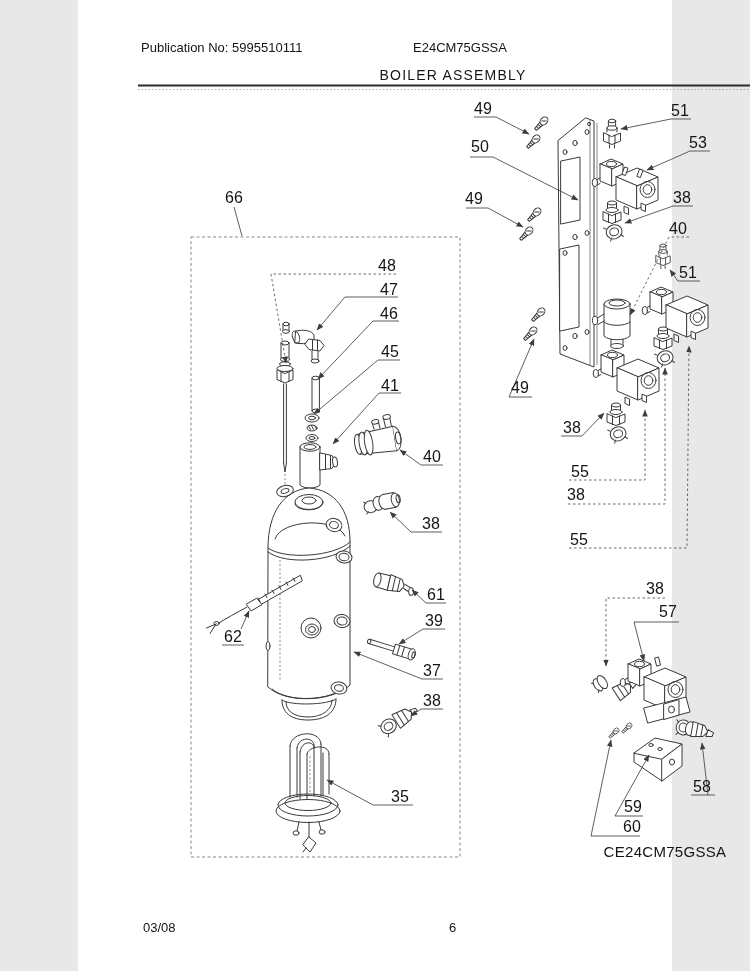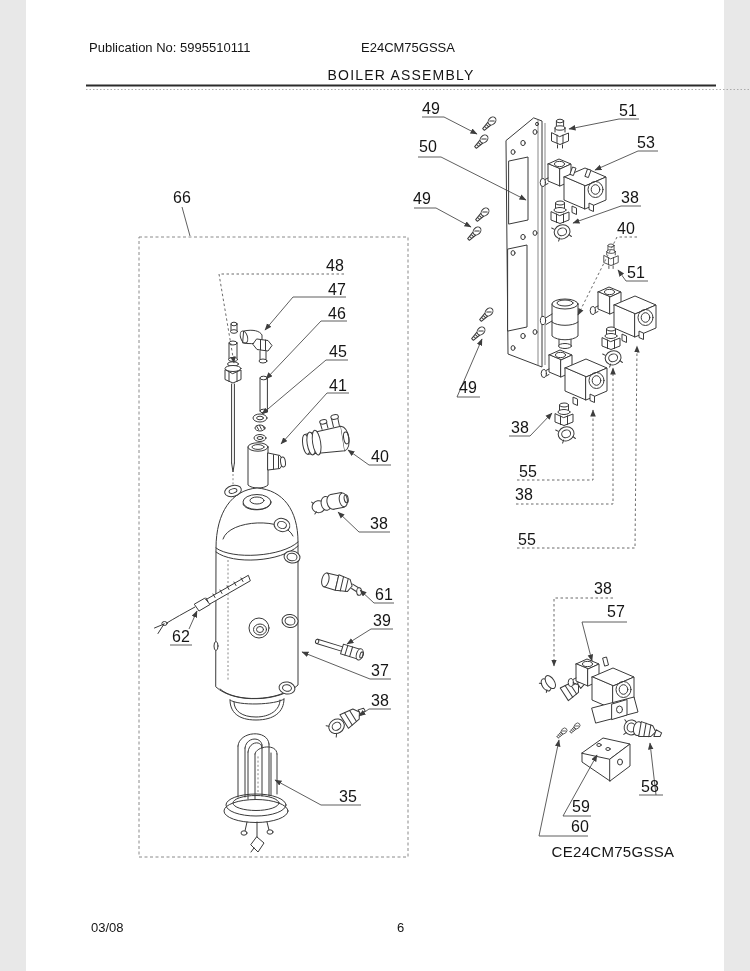--- a/index.html
+++ b/index.html
@@ -1,16 +1,16 @@
 <!DOCTYPE html>
 <html><head>
 <meta charset="utf-8">
 <style>
   html,body{margin:0;padding:0;background:#e8e8e8;}
-  .page{width:698px;height:971px;background:#fff;margin:0 auto;position:relative;
+  .page{width:594px;height:971px;background:#fff;margin:0 auto;position:relative;
         font-family:"Liberation Sans",sans-serif;}
   svg{display:block;}
   svg text{font-family:"Liberation Sans",sans-serif;fill:#151515;}
   .ln{fill:none;stroke:#3a3a3a;stroke-width:1;stroke-linecap:round;stroke-linejoin:round;}
   .fw{fill:#ffffff;stroke:#3a3a3a;stroke-width:1;stroke-linecap:round;stroke-linejoin:round;}
   .lt{fill:none;stroke:#6a6a6a;stroke-width:0.8;}
   .dot{stroke-dasharray:2 2.2;}
   .lead{fill:none;stroke:#4d4d4d;stroke-width:0.9;stroke-linejoin:round;}
   .leadD{fill:none;stroke:#5a5a5a;stroke-width:0.9;stroke-dasharray:2.5 2.5;}
   .callout{font-size:16px;text-anchor:middle;}

